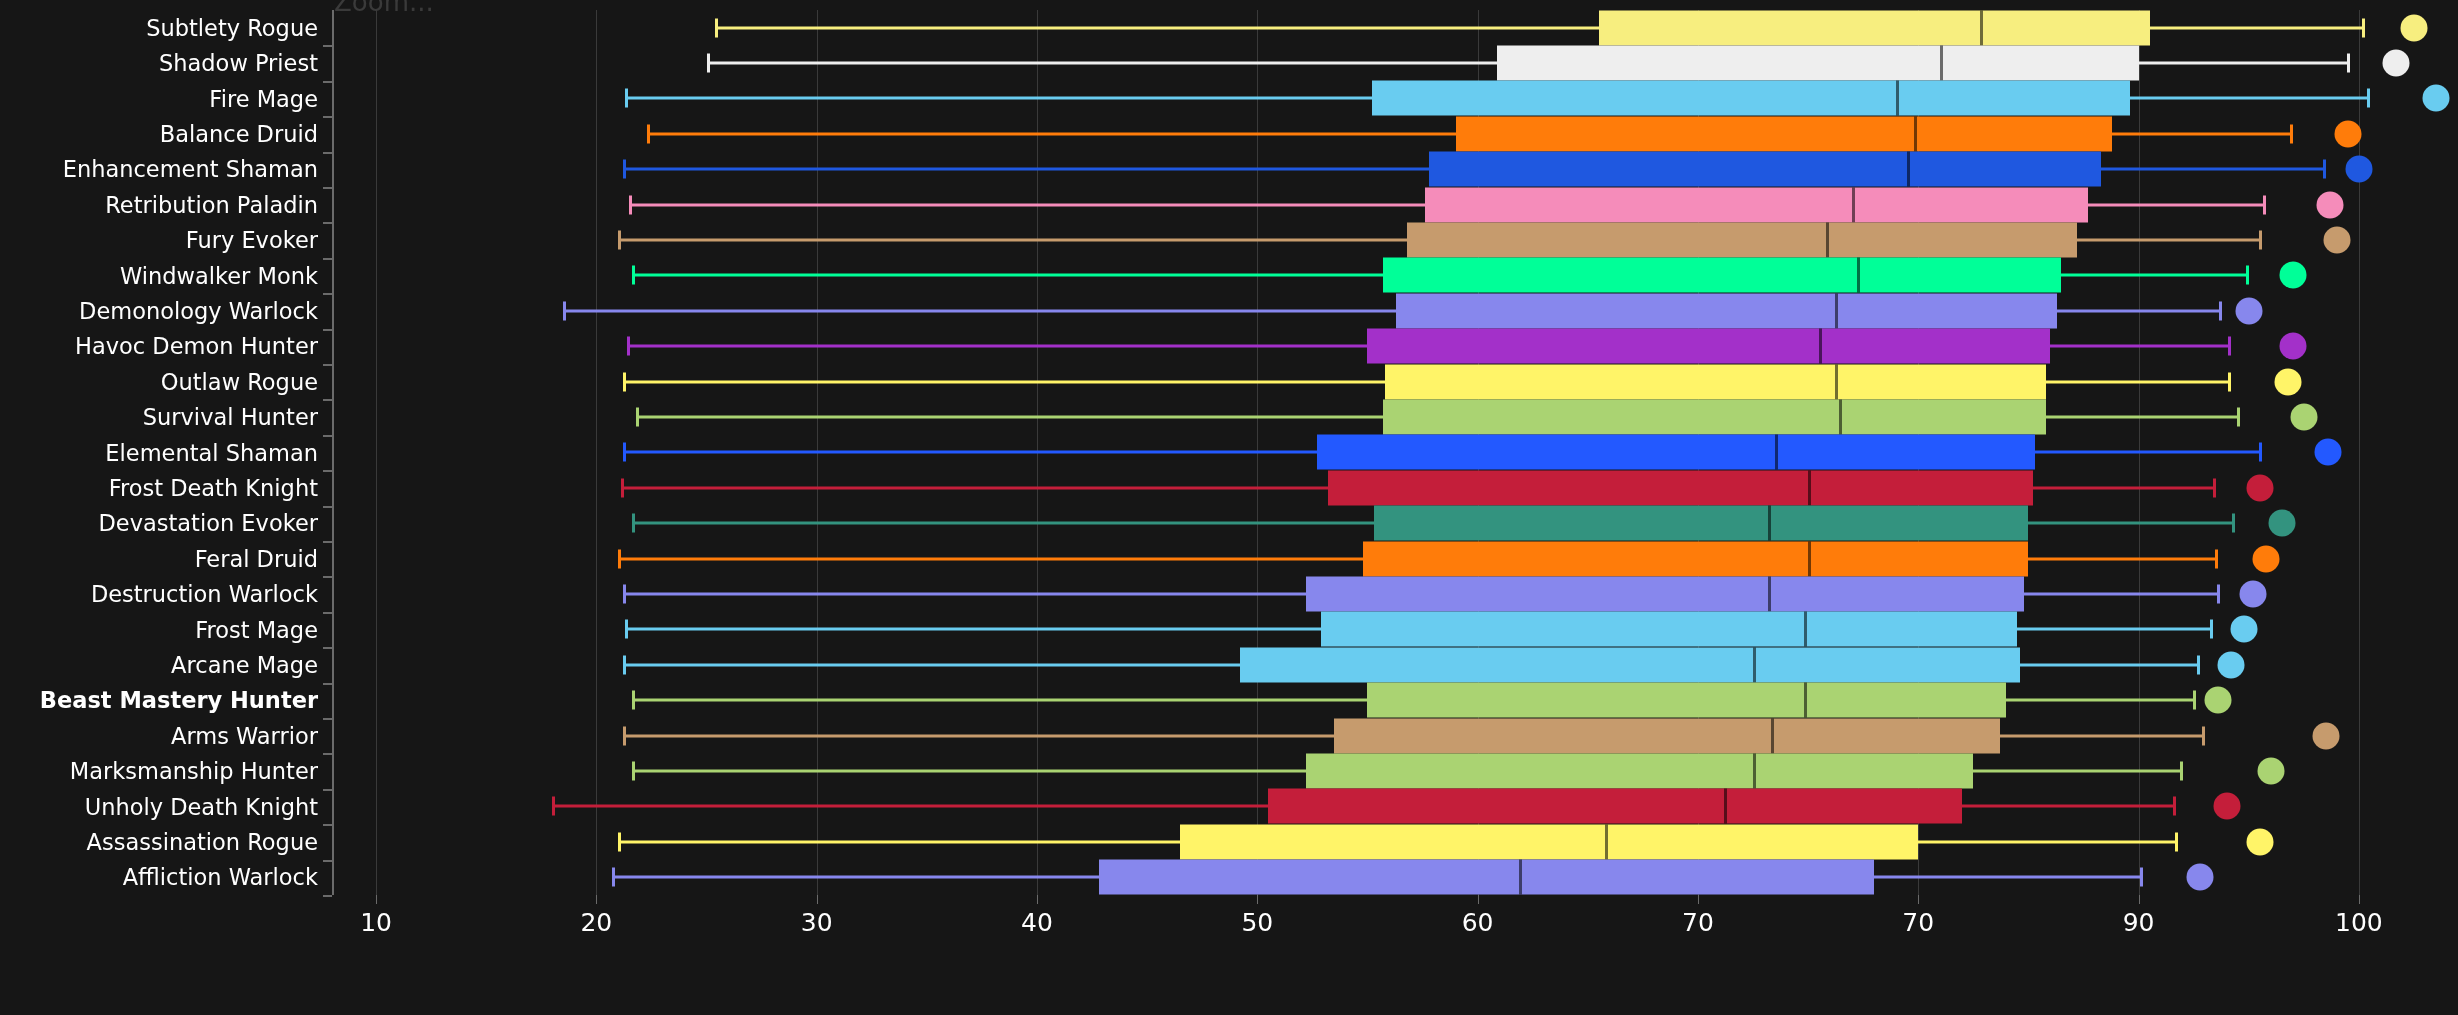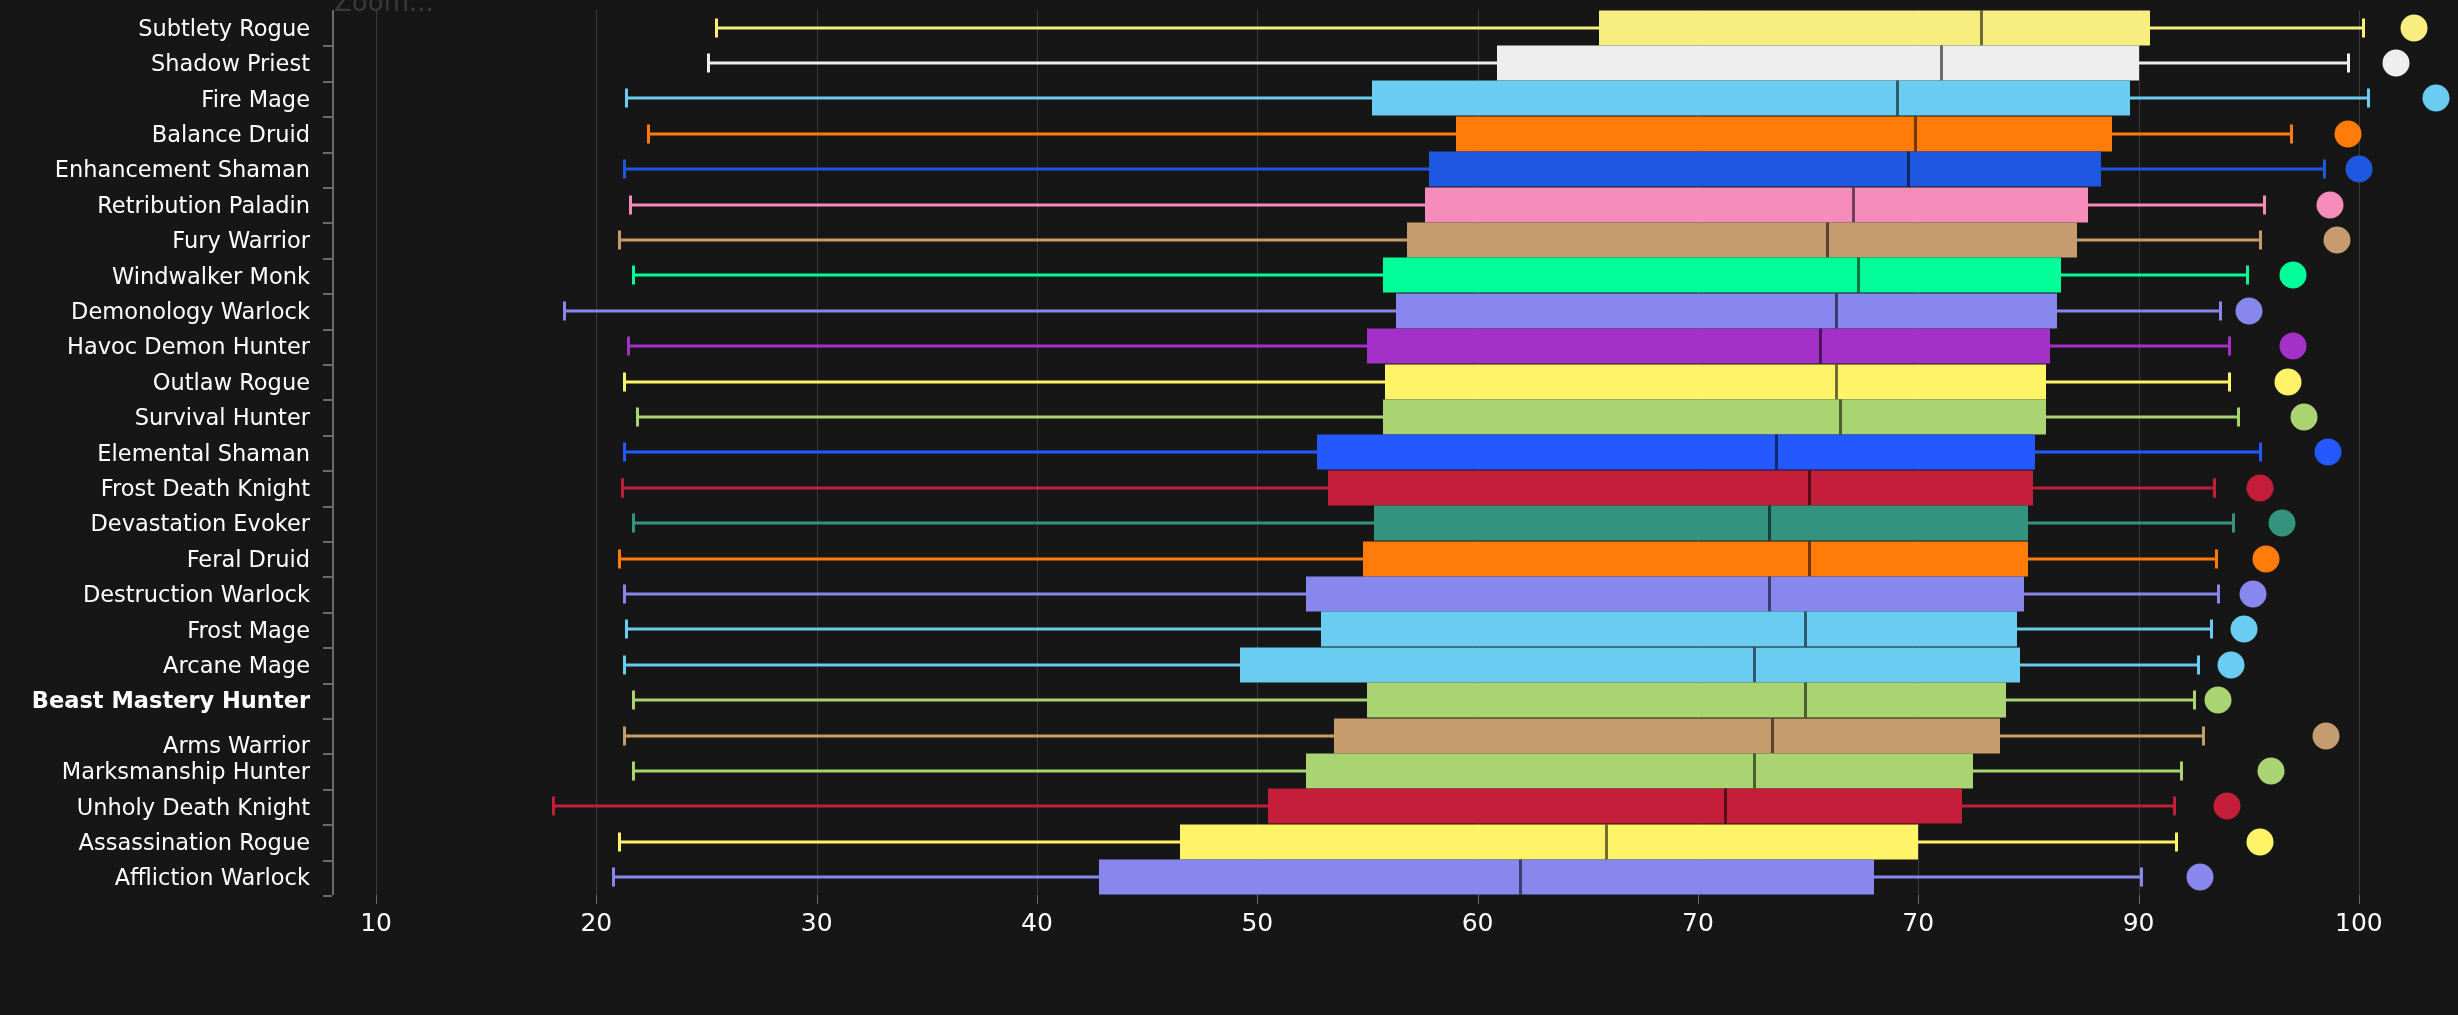--- a/index.html
+++ b/index.html
@@ -31,21 +31,21 @@
   }
   .yspine{
     position:absolute;left:0;top:0;bottom:0;width:2px;background:#6b6b6b;
   }
   .ytick{
     position:absolute;left:-9px;width:9px;height:2px;background:#6b6b6b;
   }
 
   
   .ylabel{
-    position:absolute;right:12px;
+    position:absolute;right:4px;
     text-align:right;white-space:nowrap;
     font-size:22.5px;line-height:22.5px;
     color:#ffffff;
   }
   #ylabels{position:absolute;left:0;top:10px;width:322px;height:885px;}
 
   
   .row{position:absolute;left:0;right:0;}
   .whisker-line{position:absolute;height:3px;top:50%;transform:translateY(-50%);}
   .cap{position:absolute;width:3px;height:19px;top:50%;transform:translateY(-50%);}
@@ -72,35 +72,35 @@
 
   <div id="clipped-title">Zoom...</div>
 
   <div id="ylabels">
       <div class="ylabel" style="top: 6.7px;">Subtlety Rogue</div>
       <div class="ylabel" style="top: 42.1px;">Shadow Priest</div>
       <div class="ylabel" style="top: 77.5px;">Fire Mage</div>
       <div class="ylabel" style="top: 112.9px;">Balance Druid</div>
       <div class="ylabel" style="top: 148.3px;">Enhancement Shaman</div>
       <div class="ylabel" style="top: 183.7px;">Retribution Paladin</div>
-      <div class="ylabel" style="top: 219.1px;">Fury Warrior</div>
+      <div class="ylabel" style="top: 219.1px;">Fury Evoker</div>
       <div class="ylabel" style="top: 254.5px;">Windwalker Monk</div>
       <div class="ylabel" style="top: 289.9px;">Demonology Warlock</div>
       <div class="ylabel" style="top: 325.3px; text-align: right;">Havoc Demon Hunter</div>
       <div class="ylabel" style="top: 360.7px;">Outlaw Rogue</div>
       <div class="ylabel" style="top: 396.1px;">Survival Hunter</div>
       <div class="ylabel" style="top: 431.5px;">Elemental Shaman</div>
       <div class="ylabel" style="top: 466.9px;">Frost Death Knight</div>
       <div class="ylabel" style="top: 502.3px;">Devastation Evoker</div>
       <div class="ylabel" style="top: 537.7px;">Feral Druid</div>
       <div class="ylabel" style="top: 573.1px;">Destruction Warlock</div>
       <div class="ylabel" style="top: 608.5px;">Frost Mage</div>
       <div class="ylabel" style="top: 643.9px;">Arcane Mage</div>
       <div class="ylabel" style="top: 679.3px; font-weight: bold;">Beast Mastery Hunter</div>
-      <div class="ylabel" style="top: 714.7px; margin-top: 9px;">Arms Warrior</div>
+      <div class="ylabel" style="top: 714.7px;">Arms Warrior</div>
       <div class="ylabel" style="top: 750.1px;">Marksmanship Hunter</div>
       <div class="ylabel" style="top: 785.5px;">Unholy Death Knight</div>
       <div class="ylabel" style="top: 820.9px;">Assassination Rogue</div>
       <div class="ylabel" style="top: 856.3px;">Affliction Warlock</div>
     </div>
 
   <div id="plot">
     <div class="yspine"></div>
   <div class="gridline" style="left: 44.0622px;"></div>
       <div class="gridline" style="left: 264.373px;"></div>

